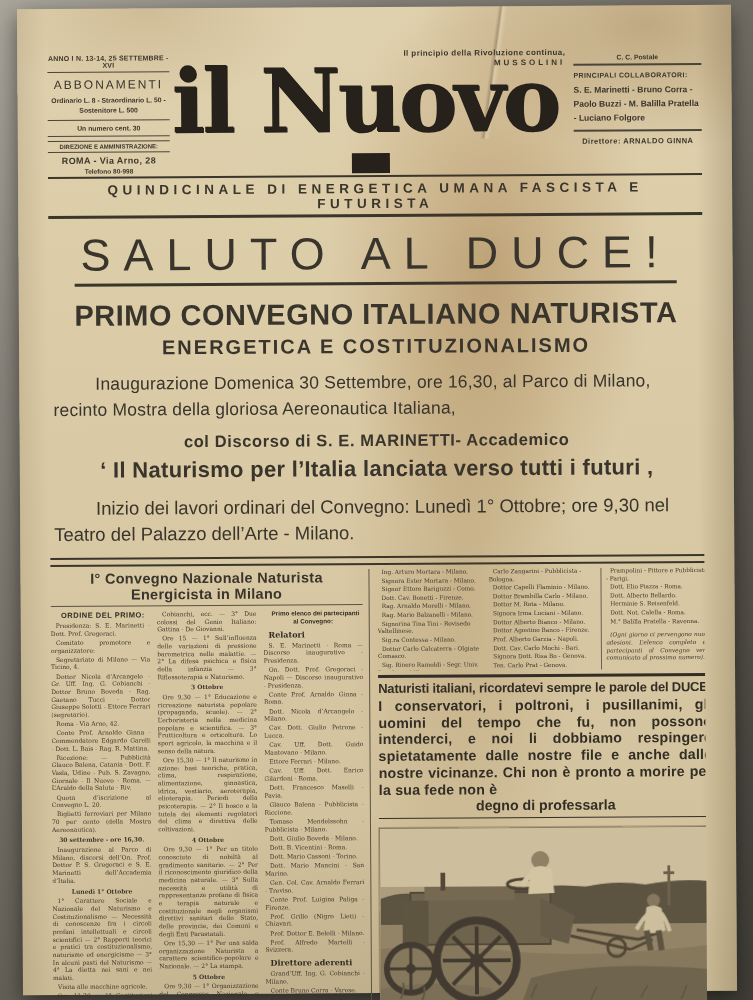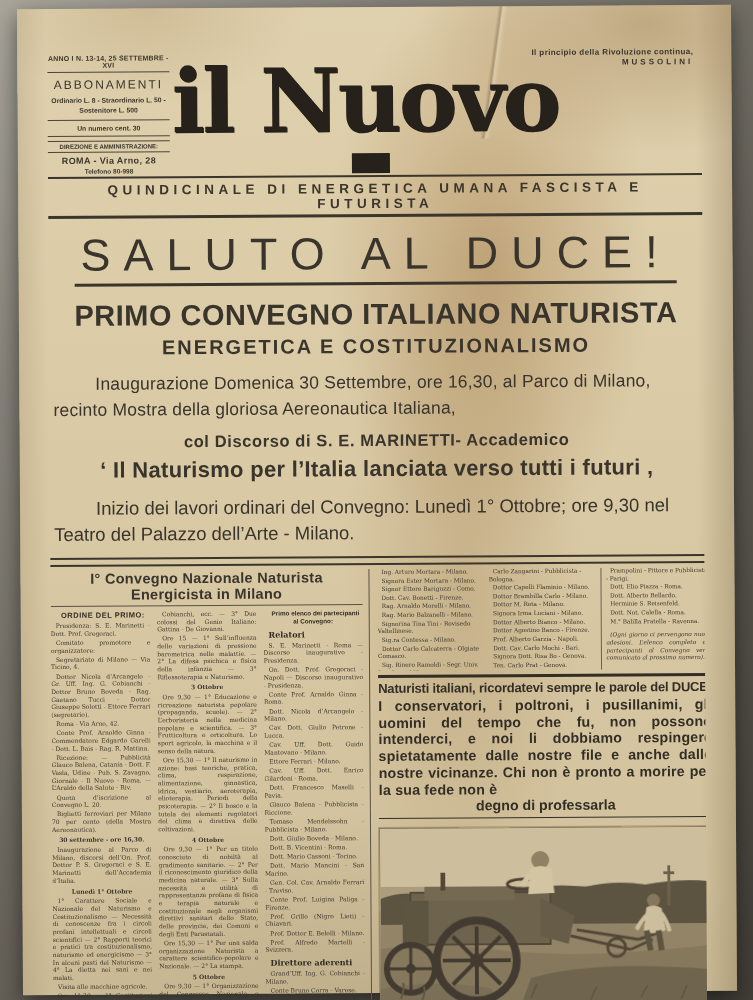--- a/index.html
+++ b/index.html
@@ -125,20 +125,26 @@
         <div class="l6">ROMA - Via Arno, 28</div>
         <div class="l7">Telefono 80-998</div>
       </div>
       <div class="mh-center">
         <div class="motto">
           <div class="m1">Il principio della Rivoluzione continua,</div>
           <div class="m2">MUSSOLINI</div>
         </div>
         <div class="paper-title">il Nuovo</div>
         <div class="title-ornament"></div>
+      </div>
+      <div class="mh-right">
+        <div class="r1">C. C. Postale</div>
+        <div class="r2">PRINCIPALI COLLABORATORI:</div>
+        <div class="r3">S. E. Marinetti - Bruno Corra - Paolo Buzzi - M. Balilla Pratella - Luciano Folgore</div>
+        <div class="r4">Direttore: ARNALDO GINNA</div>
       </div>
     </div>
 
     <div class="subtitle-bar">QUINDICINALE DI ENERGETICA UMANA FASCISTA E FUTURISTA</div>
 
     <div class="hero">
       <div><span class="saluto">SALUTO AL DUCE!</span></div>
       <div class="primo">PRIMO CONVEGNO ITALIANO NATURISTA</div>
       <div class="energetica">ENERGETICA E COSTITUZIONALISMO</div>
       <div class="para1">Inaugurazione Domenica 30 Settembre, ore 16,30, al Parco di Milano, recinto Mostra della gloriosa Aereonautica Italiana,</div>

